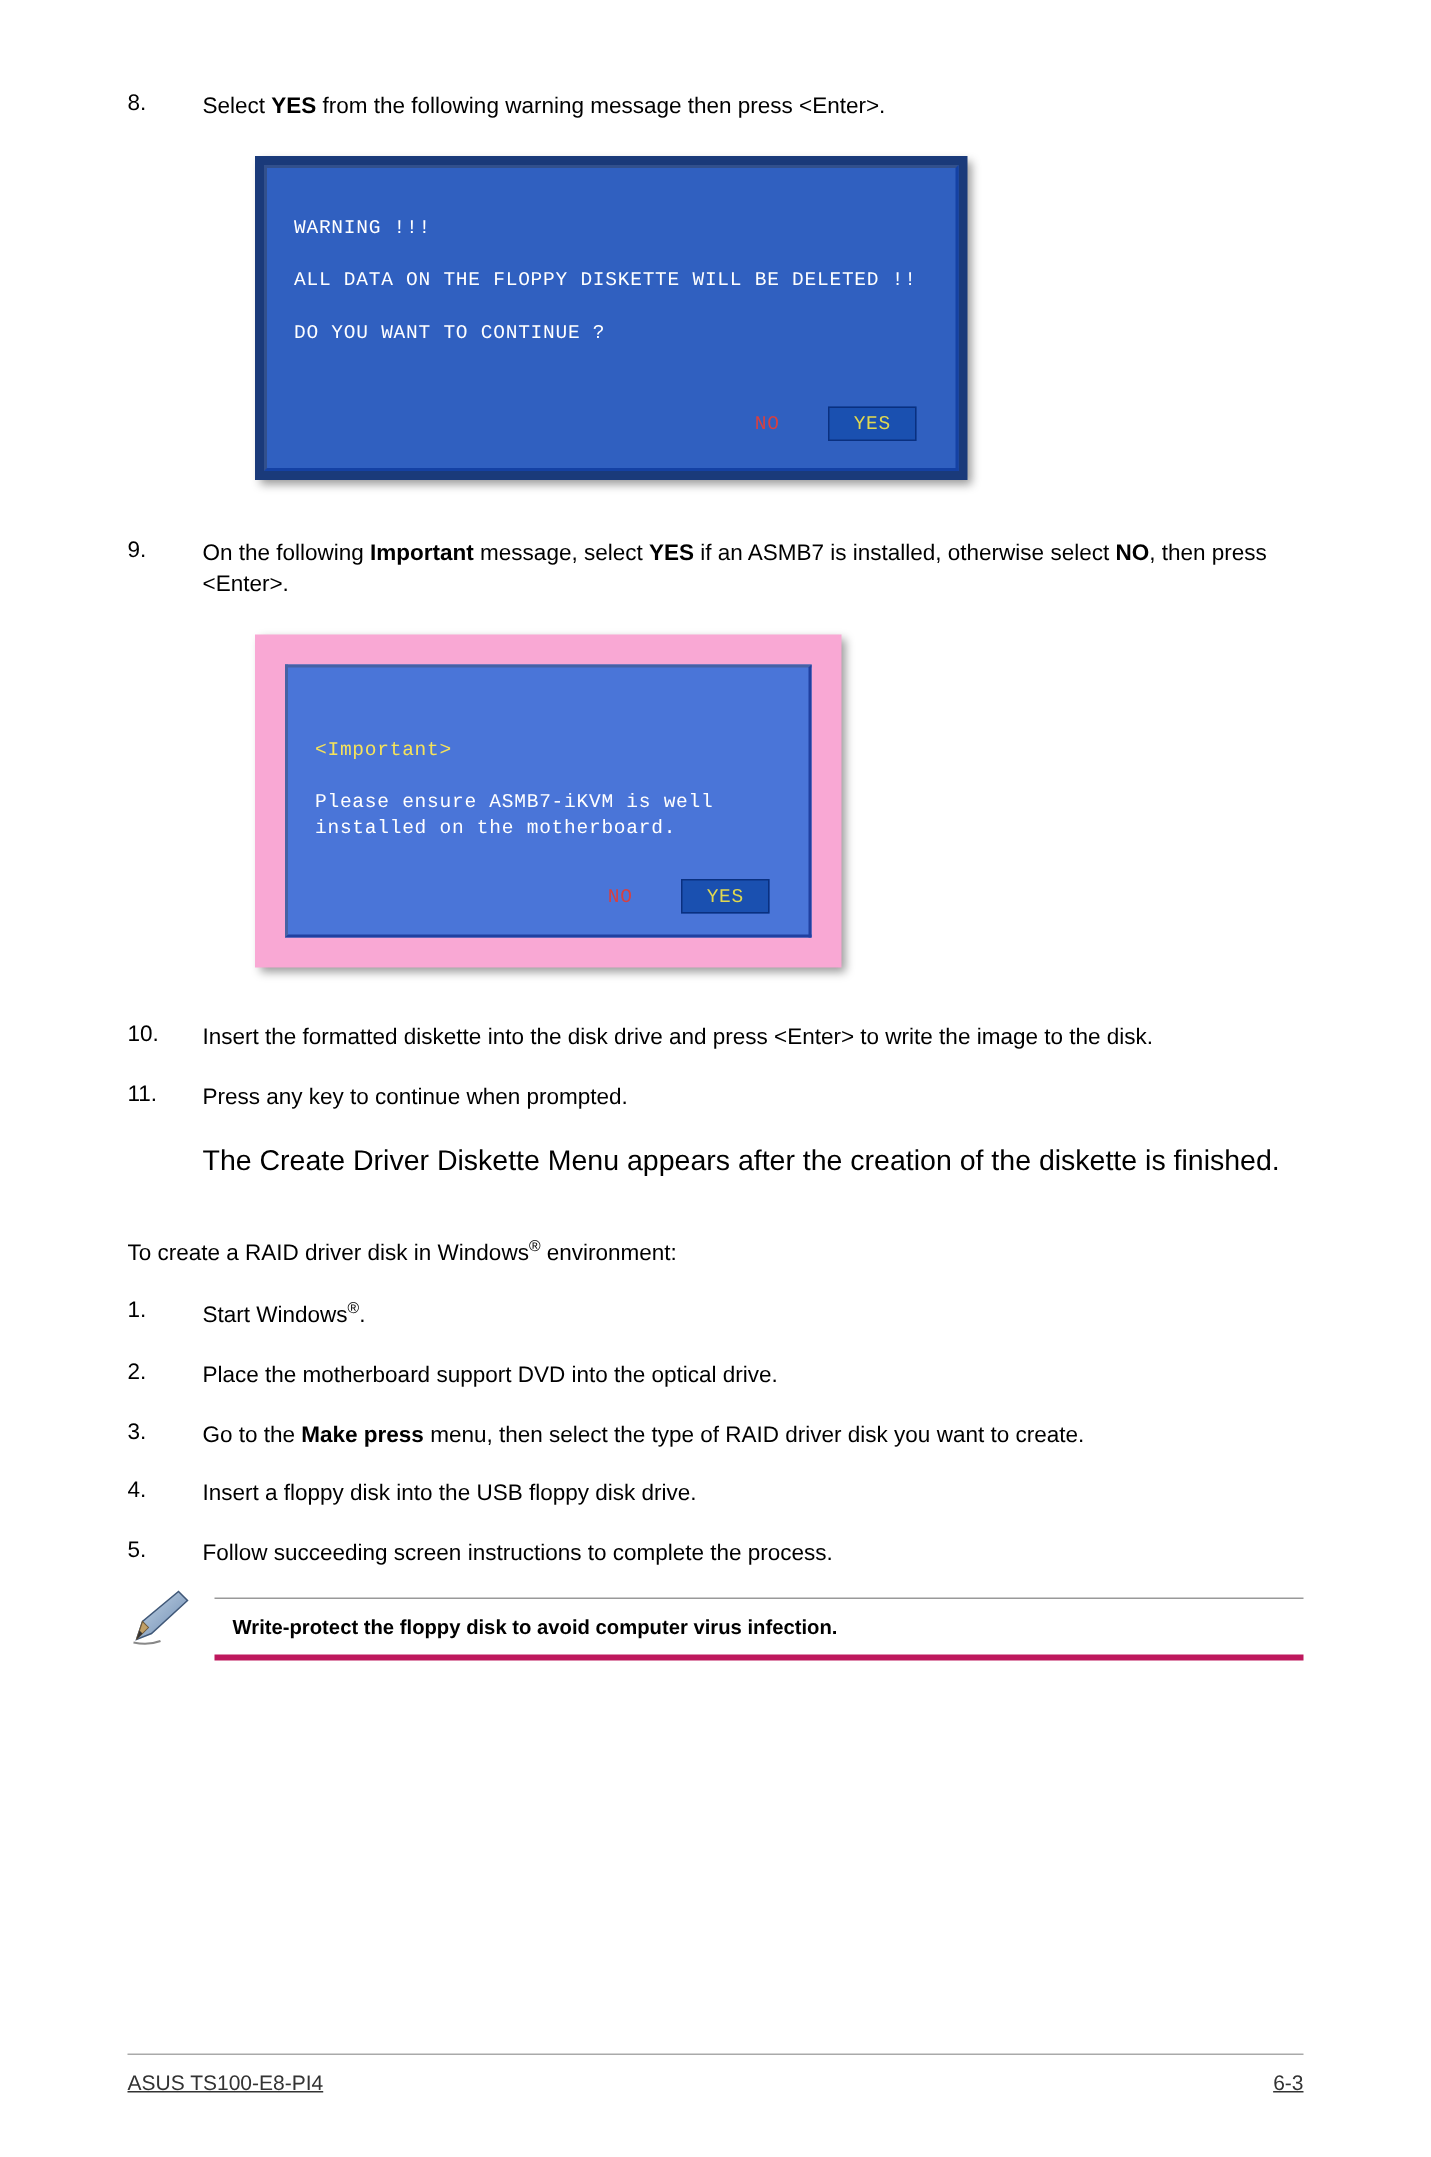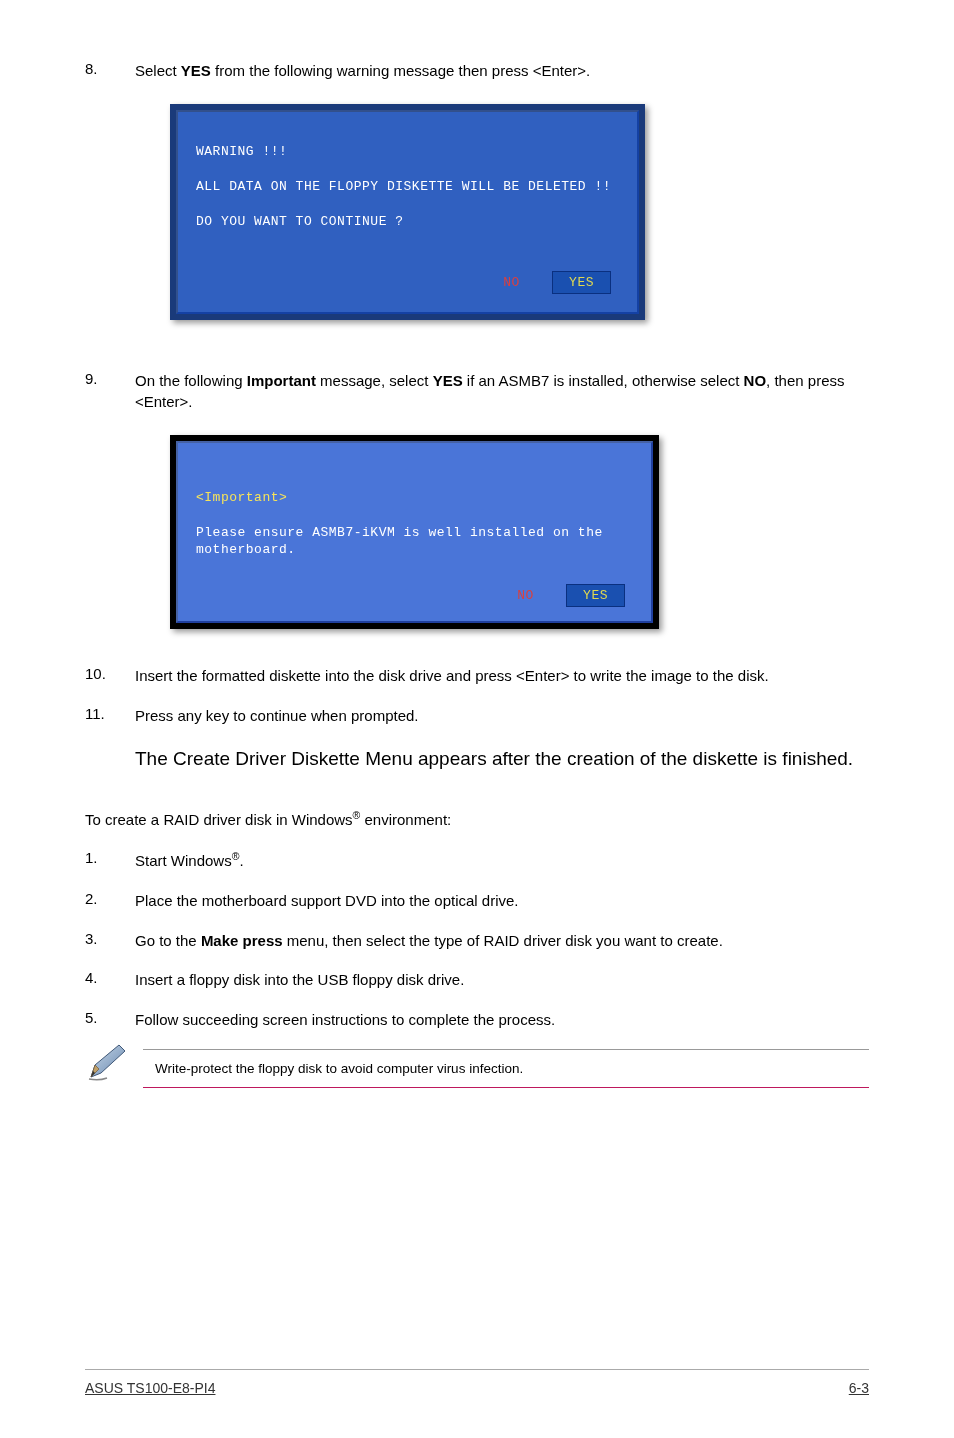--- a/index.html
+++ b/index.html
@@ -23,41 +23,41 @@
   }
   .list-text {
     font-size: 15px;
     line-height: 1.45;
     flex: 1;
   }
   .list-text-bold { font-weight: bold; }
   .dialog-container {
     margin-left: 85px;
     margin-top: 22px;
-    margin-bottom: 50px;
+    margin-bottom: 38px;
   }
   .dialog-outer {
     background: #1a3a7a;
     width: 475px;
     padding: 6px;
     box-shadow: 3px 3px 6px rgba(0,0,0,0.4);
   }
   .dialog-inner {
     background: #3060c0;
     padding: 14px 18px 18px 18px;
     border: 2px inset #1a3a7a;
     border-top-color: #5080e0;
     border-left-color: #5080e0;
     border-right-color: #0a2050;
     border-bottom-color: #0a2050;
   }
   .dialog-outer-light {
-    background: #000000;
-    width: 489px;
-    padding: 6px;
+    background: #f9a8d4;
+    width: 391px;
+    padding: 20px;
     box-shadow: 3px 3px 6px rgba(0,0,0,0.4);
   }
   .dialog-inner-light {
     background: #4a75d8;
     padding: 28px 18px 14px 18px;
     border: 2px inset #385fb8;
     border-top-color: #6a95f8;
     border-left-color: #6a95f8;
     border-right-color: #2040a0;
     border-bottom-color: #2040a0;
@@ -216,21 +216,21 @@
   <div class="list-num">4.</div>
   <div class="list-text">Insert a floppy disk into the USB floppy disk drive.</div>
 </div>
 
 <div class="list-item">
   <div class="list-num">5.</div>
   <div class="list-text">Follow succeeding screen instructions to complete the process.</div>
 </div>
 
 <div style="position:relative; margin-top:6px;">
-  <div style="margin-left:58px; border-top:1px solid #999; border-bottom:1px solid #be185d; padding:11px 0 11px 12px; font-size:13.5px;">Write-protect the floppy disk to avoid computer virus infection.</div>
+  <div style="margin-left:58px; border-top:1px solid #999; border-bottom:4px solid #be185d; padding:11px 0 11px 12px; font-size:13.5px;font-weight:bold;">Write-protect the floppy disk to avoid computer virus infection.</div>
   <div style="position:absolute; left:0; top:-6px; background:#fff; padding-right:6px;">
     <svg class="note-icon" viewBox="0 0 44 40">
       <defs>
         <linearGradient id="pg" x1="0" y1="0" x2="1" y2="1">
           <stop offset="0%" stop-color="#c8d8e8"></stop>
           <stop offset="100%" stop-color="#6888b0"></stop>
         </linearGradient>
       </defs>
       <polygon points="6,34 10,22 34,2 40,8 16,30" fill="url(#pg)" stroke="#405878" stroke-width="1"></polygon>
       <polygon points="6,34 10,22 14,26" fill="#c0a068" stroke="#705838" stroke-width="0.7"></polygon>

